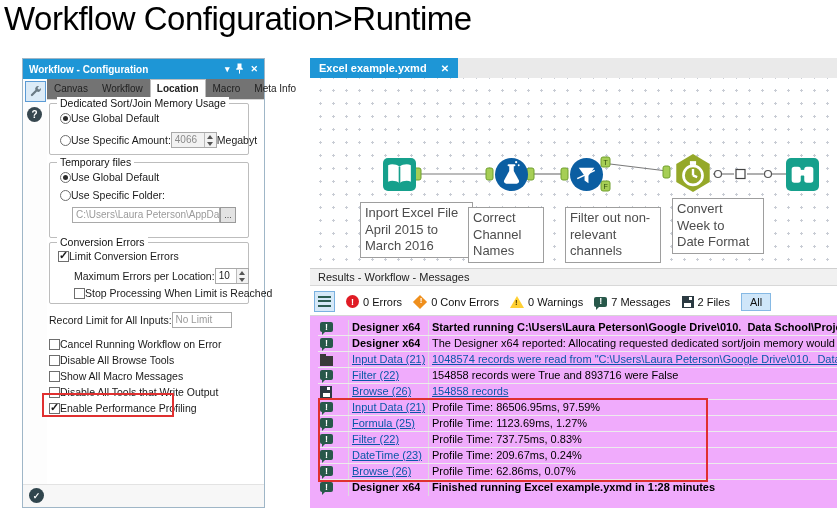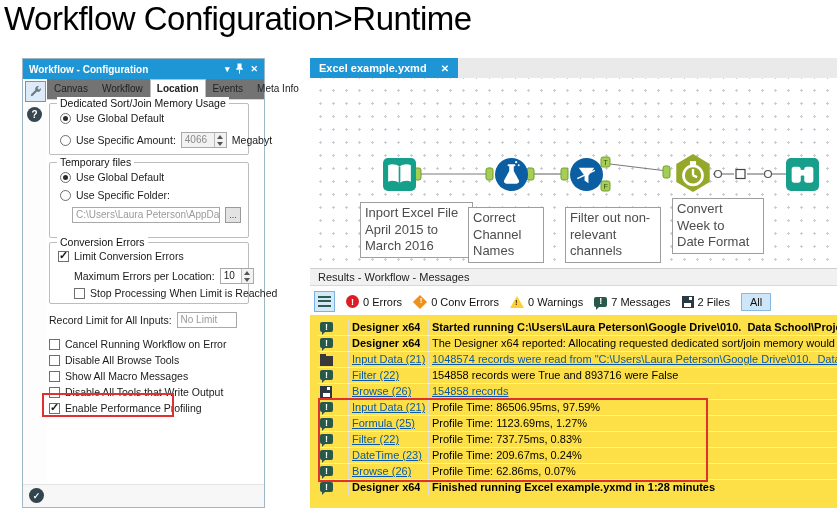--- a/index.html
+++ b/index.html
@@ -15,21 +15,21 @@
   .tb-ic{margin-left:6px;font-size:9px;line-height:1;cursor:default}
   .cfg-strip{position:absolute;left:0;top:20px;width:24px;bottom:22px;background:#fdfdfd}
   .wrench-btn{position:absolute;left:2px;top:2px;width:19px;height:19px;border:1px solid #5b9bd5;background:#dcebf7;display:flex;align-items:center;justify-content:center}
   .help-circle{position:absolute;left:4px;top:28px;width:15px;height:15px;border-radius:50%;background:#37474f;color:#fff;font-size:10px;font-weight:bold;display:flex;align-items:center;justify-content:center}
   .cfg-tabs{position:absolute;left:24px;top:20px;right:0;height:21px;display:flex;align-items:flex-start;background:#737373;border-bottom:1px solid #d5d5d5;box-sizing:border-box;font-size:10px}
   .cfg-tab{padding:3px 6px 3px;border:1px solid transparent;color:#222;white-space:nowrap}
   .cfg-tab.active{background:#fff;border:1px solid #bdbdbd;border-bottom:1px solid #fff;font-weight:bold}
   .cfg-body{position:absolute;left:24px;top:41px;right:0;bottom:22px;background:#fff}
   .grp{position:absolute;border:1px solid #bdbdbd;border-radius:2px;box-sizing:border-box}
   .grp-label{position:absolute;top:-7px;left:7px;background:#fff;padding:0 3px;font-size:10.5px;color:#111;white-space:nowrap}
-  .frow{position:absolute;display:flex;align-items:center;gap:5px;white-space:nowrap}
+  .frow{position:absolute;display:flex;align-items:center;white-space:nowrap}
   .radio{width:11px;height:11px;border:1px solid #6e6e6e;border-radius:50%;background:#fff;position:relative;flex:none;box-sizing:border-box}
   .radio.sel::after{content:"";position:absolute;left:2px;top:2px;right:2px;bottom:2px;background:#2b2b2b;border-radius:50%}
   .cb{width:11px;height:11px;border:1px solid #6e6e6e;background:#fff;position:relative;flex:none;box-sizing:border-box}
   .cb.chk::after{content:"\2713";position:absolute;top:-3px;left:0px;font-size:11px;font-weight:bold;color:#1a1a1a}
   .spin{display:inline-flex;border:1px solid #a9a9a9;background:#f2f2f2;height:16px;box-sizing:border-box;align-items:stretch}
   .spin .val{padding:1px 3px;min-width:26px;color:#8a8a8a;font-size:10px;background:#f2f2f2}
   .spin.en .val{color:#222;background:#fff}
   .spin .arrows{width:11px;border-left:1px solid #bbb;display:flex;flex-direction:column}
   .spin .arrows i{flex:1;position:relative}
   .spin .arrows i::after{content:"";position:absolute;left:2.5px;top:2px;border:3px solid transparent}
@@ -68,21 +68,21 @@
   .warn-ic::after{content:"!";position:absolute;left:-2px;top:2px;font-size:8px;font-weight:bold;color:#4d3a00}
   .mi{width:13px;height:10px;background:#28584a;border-radius:2px;position:relative;display:inline-block;flex:none}
   .mi::before{content:"!";position:absolute;left:0;right:0;top:-0.5px;text-align:center;color:#fff;font-size:9px;font-weight:bold;line-height:11px}
   .mi::after{content:"";position:absolute;left:2px;bottom:-3px;border:2.5px solid transparent;border-top-color:#28584a;border-left-color:#28584a}
   .di{width:12px;height:12px;background:#2b3a42;position:relative;display:inline-block;flex:none}
   .di::before{content:"";position:absolute;right:2px;top:1px;width:3px;height:3px;background:#fff}
   .di::after{content:"";position:absolute;left:2.5px;bottom:1px;width:7px;height:4px;background:#fff}
   .fi{width:13px;height:10px;background:#3a3a3a;position:relative;display:inline-block;flex:none;margin-top:2px}
   .fi::before{content:"";position:absolute;left:0;top:-2px;width:6px;height:2px;background:#3a3a3a}
   .all-btn{padding:2px 8px;background:#cfe6f9;border:1px solid #86b9e4;font-size:11px;color:#111}
-  #grid{position:absolute;left:0;top:258px;right:0;bottom:0;background:#fde047;overflow:hidden}
+  #grid{position:absolute;left:0;top:258px;right:0;bottom:0;background:#f0abfc;overflow:hidden}
   .vline{position:absolute;top:4px;width:1px;height:176px;background:#ddd}
   .rrow{position:absolute;left:8px;right:0;height:16px;border-bottom:1px solid #ececec;font-size:11px;box-sizing:border-box}
   .ric{position:absolute;left:2px;top:2px}
   .rtool{position:absolute;left:34px;top:1px;white-space:pre;overflow:hidden;max-width:74px}
   .rmsg{position:absolute;left:114px;top:1px;right:0;white-space:pre;overflow:hidden}
   .b{font-weight:bold}
   .link{color:#0a58a8;text-decoration:underline;cursor:pointer}
 </style>
 </head>
 <body>
@@ -106,21 +106,21 @@
           <path d="M12.6 3.2a3 3 0 0 1-4 3.9L4 11.7a1.2 1.2 0 0 1-1.7-1.7L6.9 5.4a3 3 0 0 1 3.9-4L9 3.2l1.8 1.8z" fill="#6b7b85"></path>
         </svg>
     </div>
     <div class="help-circle">?</div>
   </div>
 
   <div class="cfg-tabs">
     <span class="cfg-tab">Canvas</span>
     <span class="cfg-tab">Workflow</span>
     <span class="cfg-tab active">Location</span>
-    <span class="cfg-tab">Events</span>
+    <span class="cfg-tab">Macro</span>
     <span class="cfg-tab">Meta Info</span>
   </div>
 
   <div class="cfg-body">
 
     <div class="grp" style="left:2px;top:3px;width:200px;height:52px">
       <span class="grp-label">Dedicated Sort/Join Memory Usage</span>
       <div class="frow" style="left:10px;top:8px">
         <span class="radio sel"></span>
         <span>Use Global Default</span>

